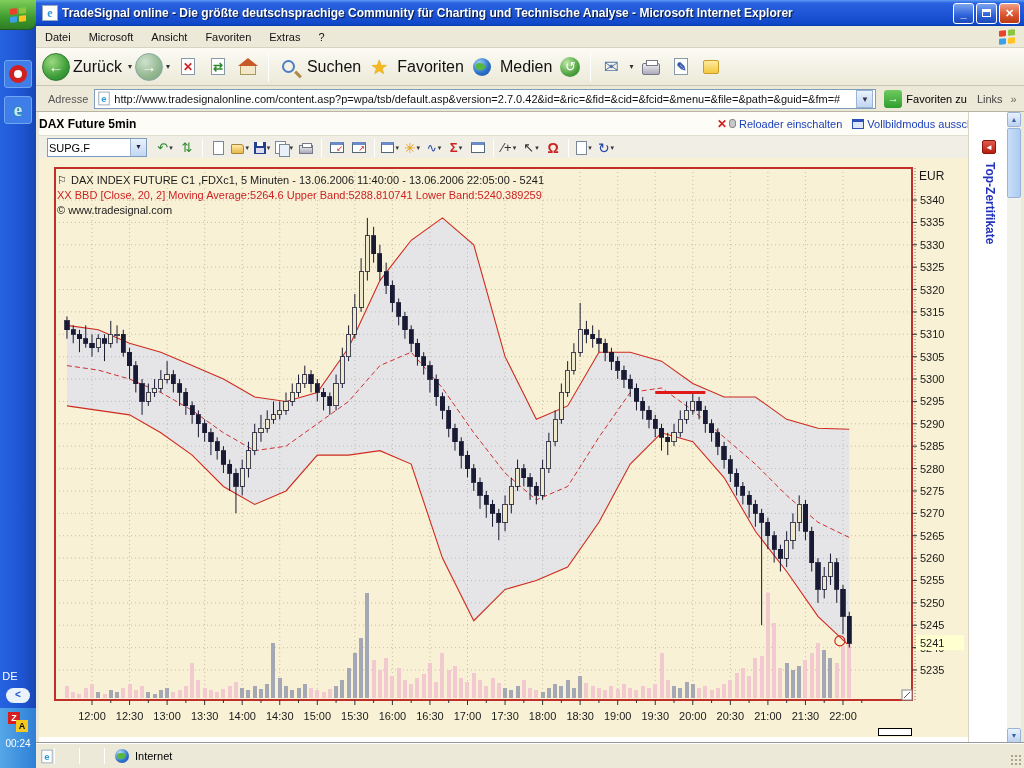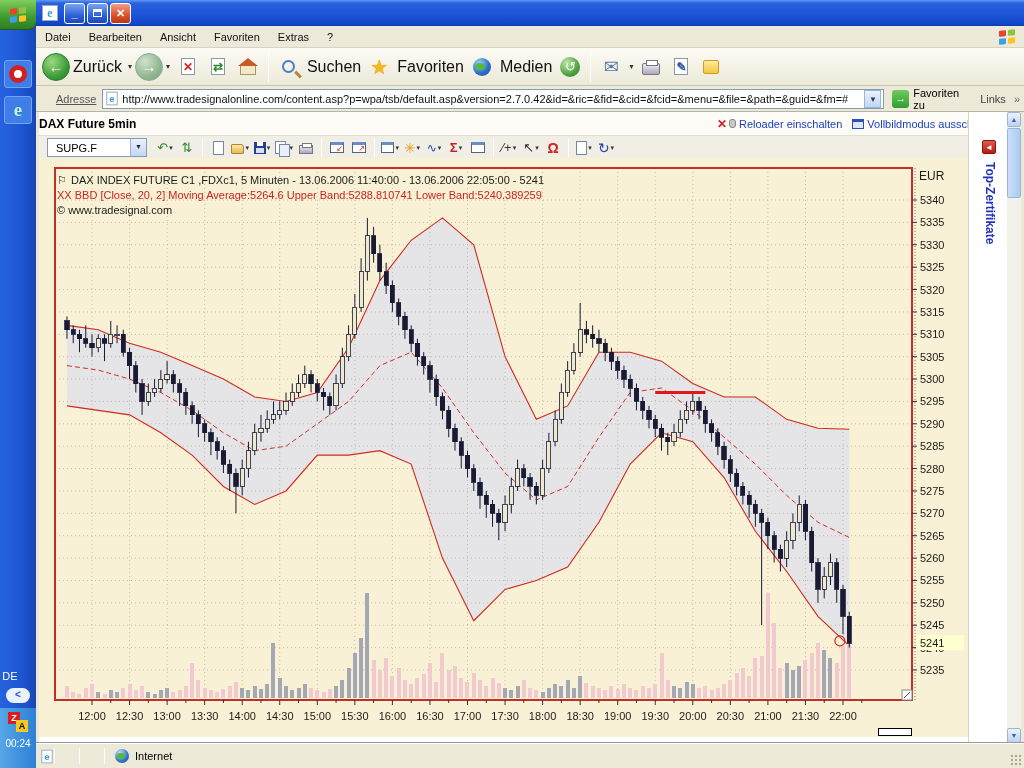--- a/index.html
+++ b/index.html
@@ -56,42 +56,42 @@
   .mag::after { content:""; position:absolute; left:10px; top:11px; width:8px; height:3px; background:#B08A48; transform:rotate(45deg); }
   .orb { width:18px; height:18px; border-radius:50%; background:radial-gradient(circle at 35% 30%,#9FD4F2,#2E72C8 55%,#174EA0); position:relative; }
   .orb::after { content:""; position:absolute; left:3px; top:5px; width:9px; height:7px; background:#57B83E; border-radius:40% 60% 50% 50%; }
   .hist { width:20px; height:20px; border-radius:50%; background:radial-gradient(circle at 35% 30%,#BFE8A8,#4EA340 60%,#2C7C26); color:#fff; text-align:center; line-height:19px; font-size:13px; }
   .housebase { position:relative; width:16px; height:10px; background:#F2E8C8; border:1px solid #A89860; margin-top:7px; }
   .housebase::before { content:""; position:absolute; left:-3px; top:-8px; border-left:10px solid transparent; border-right:10px solid transparent; border-bottom:8px solid #C85A28; }
   .printer { width:18px; height:12px; background:linear-gradient(#EEE,#AAB); border:1px solid #778; border-radius:2px; position:relative; margin-top:4px; }
   .printer::before { content:""; position:absolute; left:3px; top:-4px; width:10px; height:4px; background:#fff; border:1px solid #778; }
 
   #addressbar { left:36px; top:86px; width:988px; height:26px; background:#ECE9D8; border-bottom:1px solid #B8B4A2; display:flex; align-items:center; padding:0 4px; }
-  #address-label { color:#555; margin:0 6px 0 16px;text-decoration:underline; }
+  #address-label { color:#555; margin:0 6px 0 8px; }
   #address-input { flex:0 0 782px; height:20px; background:#fff; border:1px solid #7F9DB9; display:flex; align-items:center; padding:0 2px; }
   #address-input .page-ico { transform:scale(0.8); }
   #url-text { white-space:nowrap; overflow:hidden; font-size:11px; color:#111; flex:1; margin-left:3px; }
   #addr-drop { width:17px; height:18px; background:linear-gradient(#EAF2FC,#C2D6F2); border:1px solid #9AB4D8; font-size:8px; text-align:center; line-height:17px; color:#335; }
   #go-btn { display:flex; align-items:center; margin-left:8px; }
   #go-icon { width:18px; height:18px; background:linear-gradient(#6FCB5E,#2F9E2F); border-radius:3px; color:#fff; font-weight:bold; text-align:center; line-height:17px; margin-right:4px; }
   #links-area { display:flex; align-items:center; margin-left:10px; color:#444; }
 
   
   #page-frame-l { left:36px; top:112px; width:3px; height:631px; background:#ECE9D8; }
   #page-frame-r { left:1021px; top:112px; width:3px; height:631px; background:#ECE9D8; }
   #page-header { left:39px; top:112px; width:968px; height:24px; background:#FDFCF6; border-bottom:1px solid #E2DFCE; display:flex; align-items:center; }
   #page-heading { font-weight:bold; font-size:12px; color:#000; flex:1; }
   .hdr-link { color:#1B3FBB; font-size:11px; margin-right:10px; display:flex; align-items:center; }
   .redx { color:#D42222; font-weight:bold; font-size:12px; margin-right:2px; }
   .mouse-blob { width:7px; height:9px; background:#C8C8C8; border:1px solid #888; border-radius:3px; margin-right:3px; }
   .fullscr-ico { width:12px; height:10px; border:1px solid #2B50B8; background:#DCE8FA; margin-right:3px; border-top:3px solid #2B50B8; }
 
   #chart-toolbar { left:39px; top:136px; width:929px; height:24px; background:#F0EEE5; border-bottom:1px solid #C8C5B2; display:flex; align-items:center; padding-left:8px; }
   #symbol-combo { width:100px; height:19px; background:#fff; border:1px solid #7F9DB9; display:flex; align-items:center; }
-  #symbol-combo .val { flex:1; padding-left:8px; font-size:11px; }
+  #symbol-combo .val { flex:1; padding-left:1px; font-size:11px; }
   #symbol-combo .btn { width:16px; height:17px; background:linear-gradient(#EAF2FC,#C2D6F2); border-left:1px solid #9AB4D8; font-size:7px; text-align:center; line-height:16px; color:#224; }
   .cti { width:20px; height:19px; margin:0 1px; display:flex; align-items:center; justify-content:center; font-size:13px; border:1px solid transparent; }
   .cti-sep { width:1px; height:18px; background:#C9C5B2; border-right:1px solid #fff; margin:0 4px; }
   .g { color:#2E8A2E; } .r { color:#CC2222; } .b { color:#2244AA; } .k { color:#333; }
   .mini-page { width:11px; height:14px; background:#fff; border:1px solid #789; }
   .mini-folder { width:14px; height:10px; background:linear-gradient(#FFE9A8,#E8B948); border:1px solid #A8863C; border-radius:1px 3px 1px 1px; margin-top:3px; }
   .mini-floppy { width:12px; height:12px; background:#23418F; position:relative; }
   .mini-floppy::before { content:""; position:absolute; left:3px; top:0; width:6px; height:4px; background:#fff; }
   .mini-floppy::after { content:""; position:absolute; left:2px; bottom:1px; width:8px; height:5px; background:#DDE; }
   .mini-copy { position:relative; width:14px; height:14px; }
@@ -149,30 +149,31 @@
     <div id="za-icon" class="abs">
       <span class="z">Z</span>
       <span class="a">A</span>
     </div>
     <div id="tray-clock" class="abs">00:24</div>
   </div>
 </div>
 
 <div id="titlebar" class="abs">
   <div id="ie-doc-icon">e</div>
+  <div id="window-title">TradeSignal online - Die größte deutschsprachige Community für Charting und Technische Analyse - Microsoft Internet Explorer</div>
   <div class="winbtn blue">_</div>
   <div class="winbtn blue">
       <span class="maxglyph"></span>
     </div>
   <div class="winbtn red">✕</div>
 </div>
 
 <div id="menubar" class="abs">
   <div class="menu-item">Datei</div>
-  <div class="menu-item">Bearbeiten</div>
+  <div class="menu-item">Microsoft</div>
   <div class="menu-item">Ansicht</div>
   <div class="menu-item">Favoriten</div>
   <div class="menu-item">Extras</div>
   <div class="menu-item">?</div>
   <div id="brand-logo">
     <div class="winflag">
         <i class="wf-r"></i>
         <i class="wf-g"></i>
         <i class="wf-b"></i>
         <i class="wf-y"></i>

